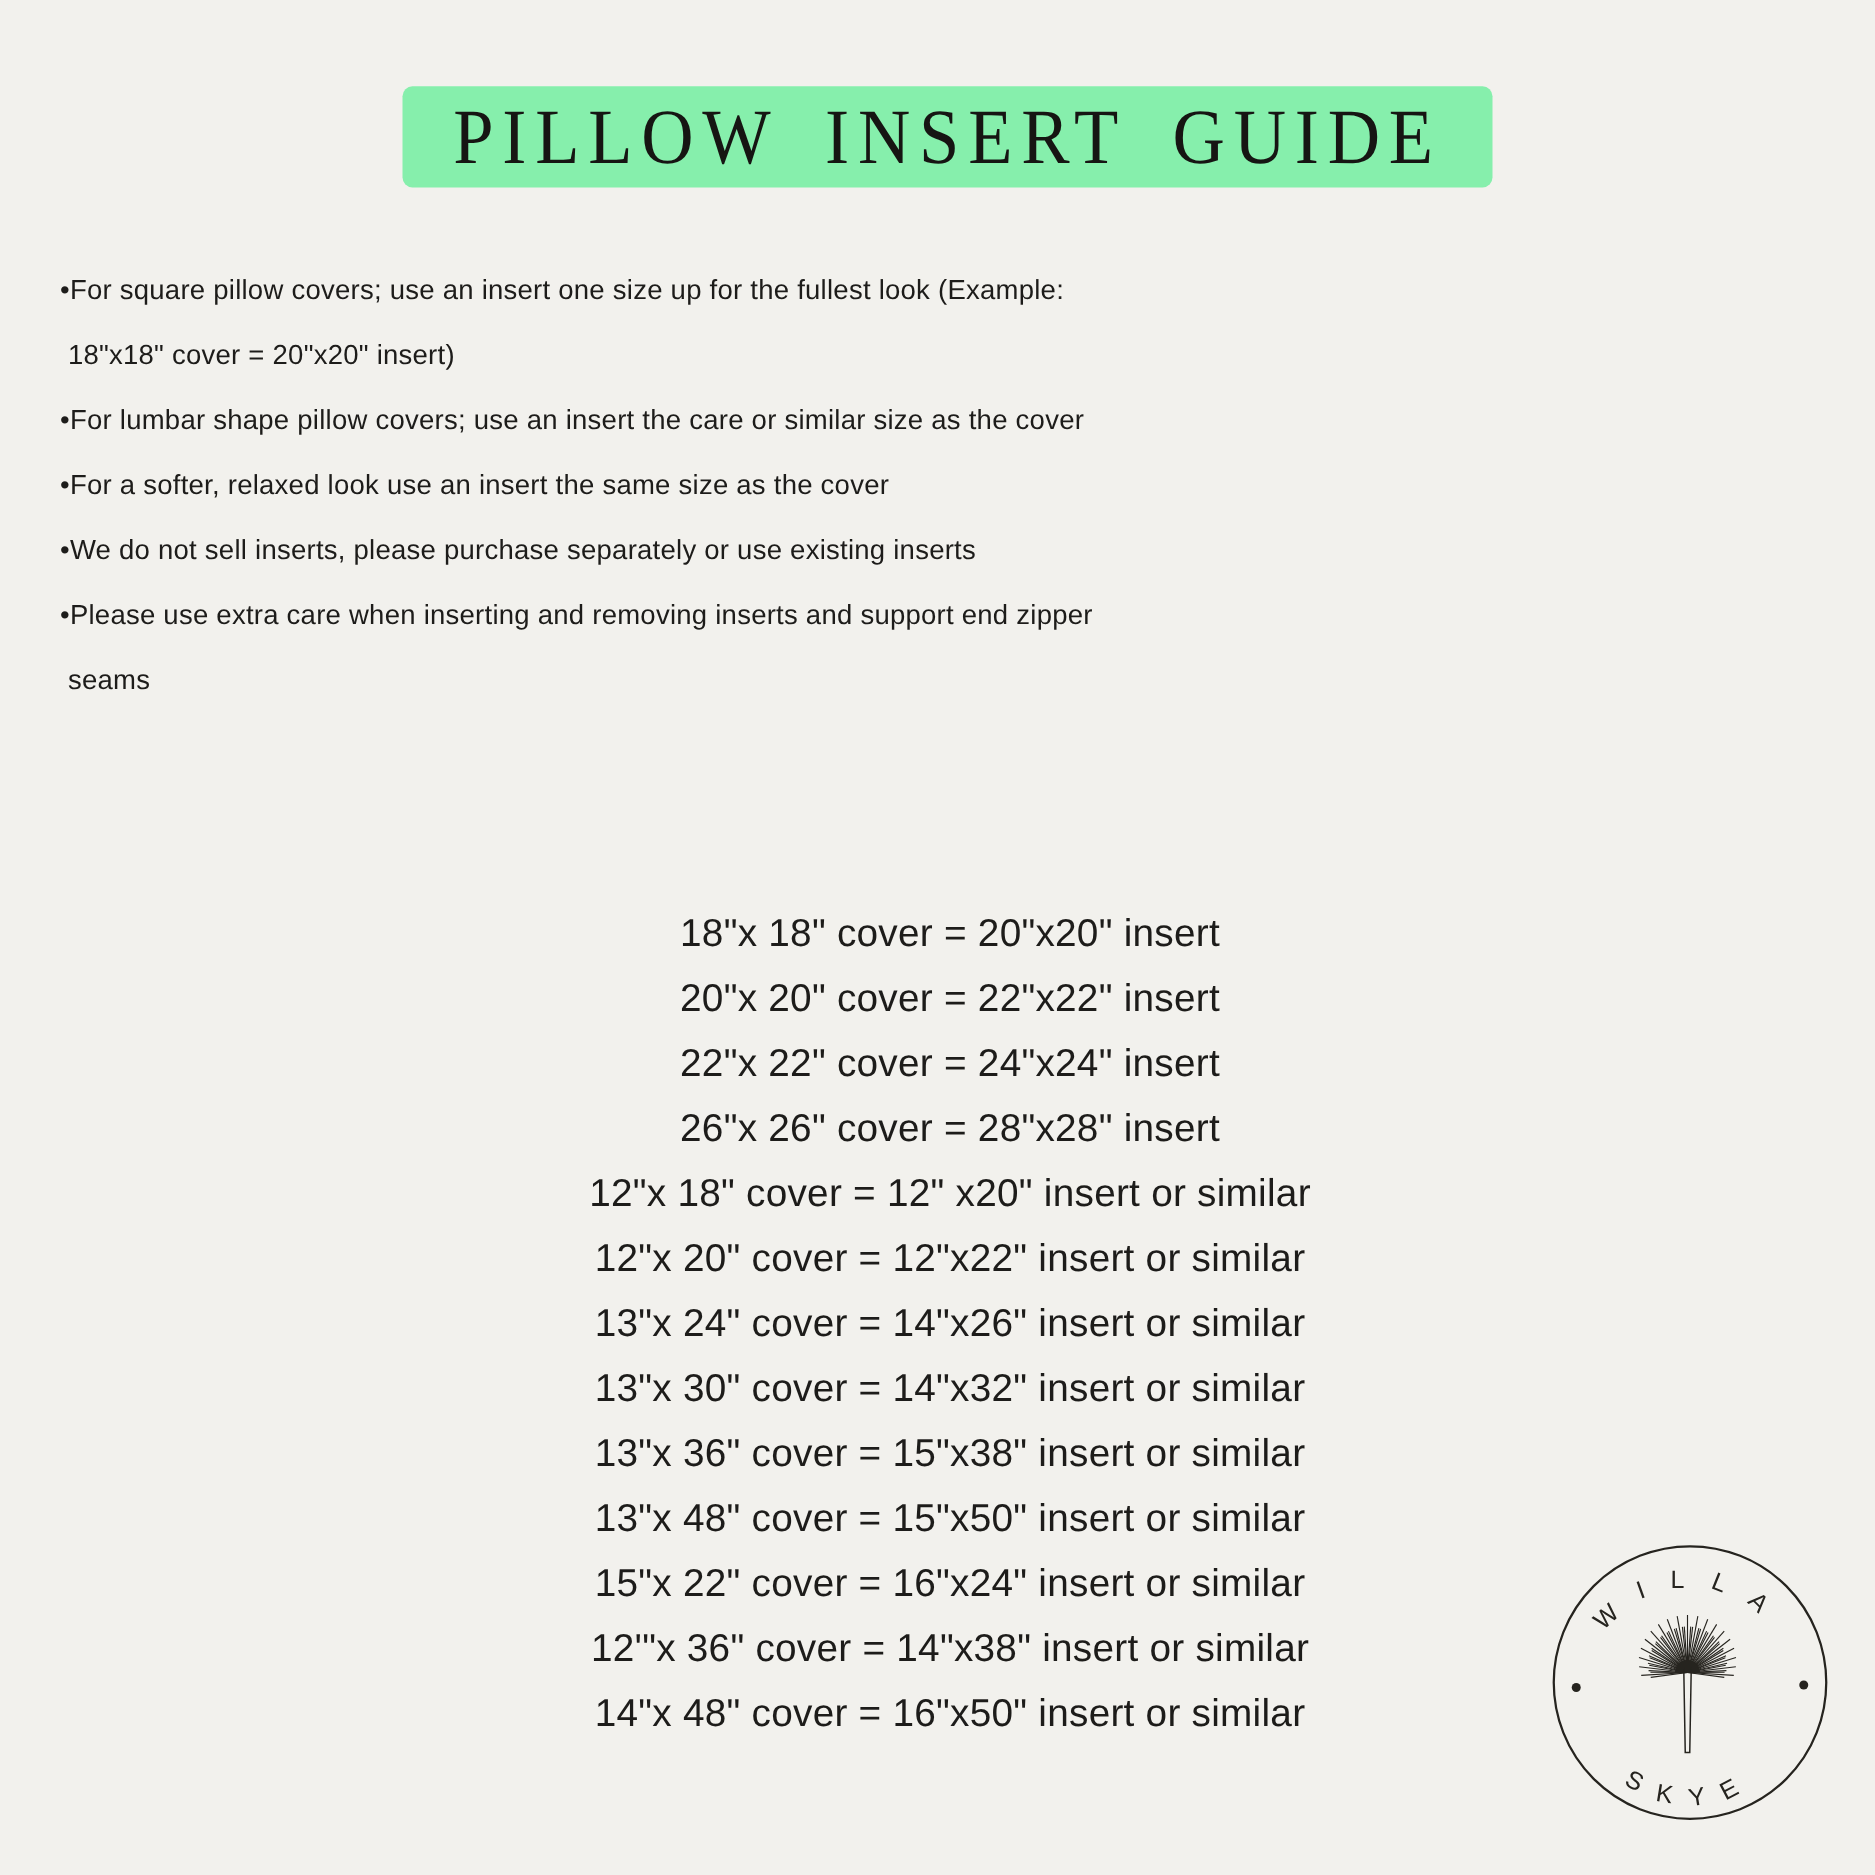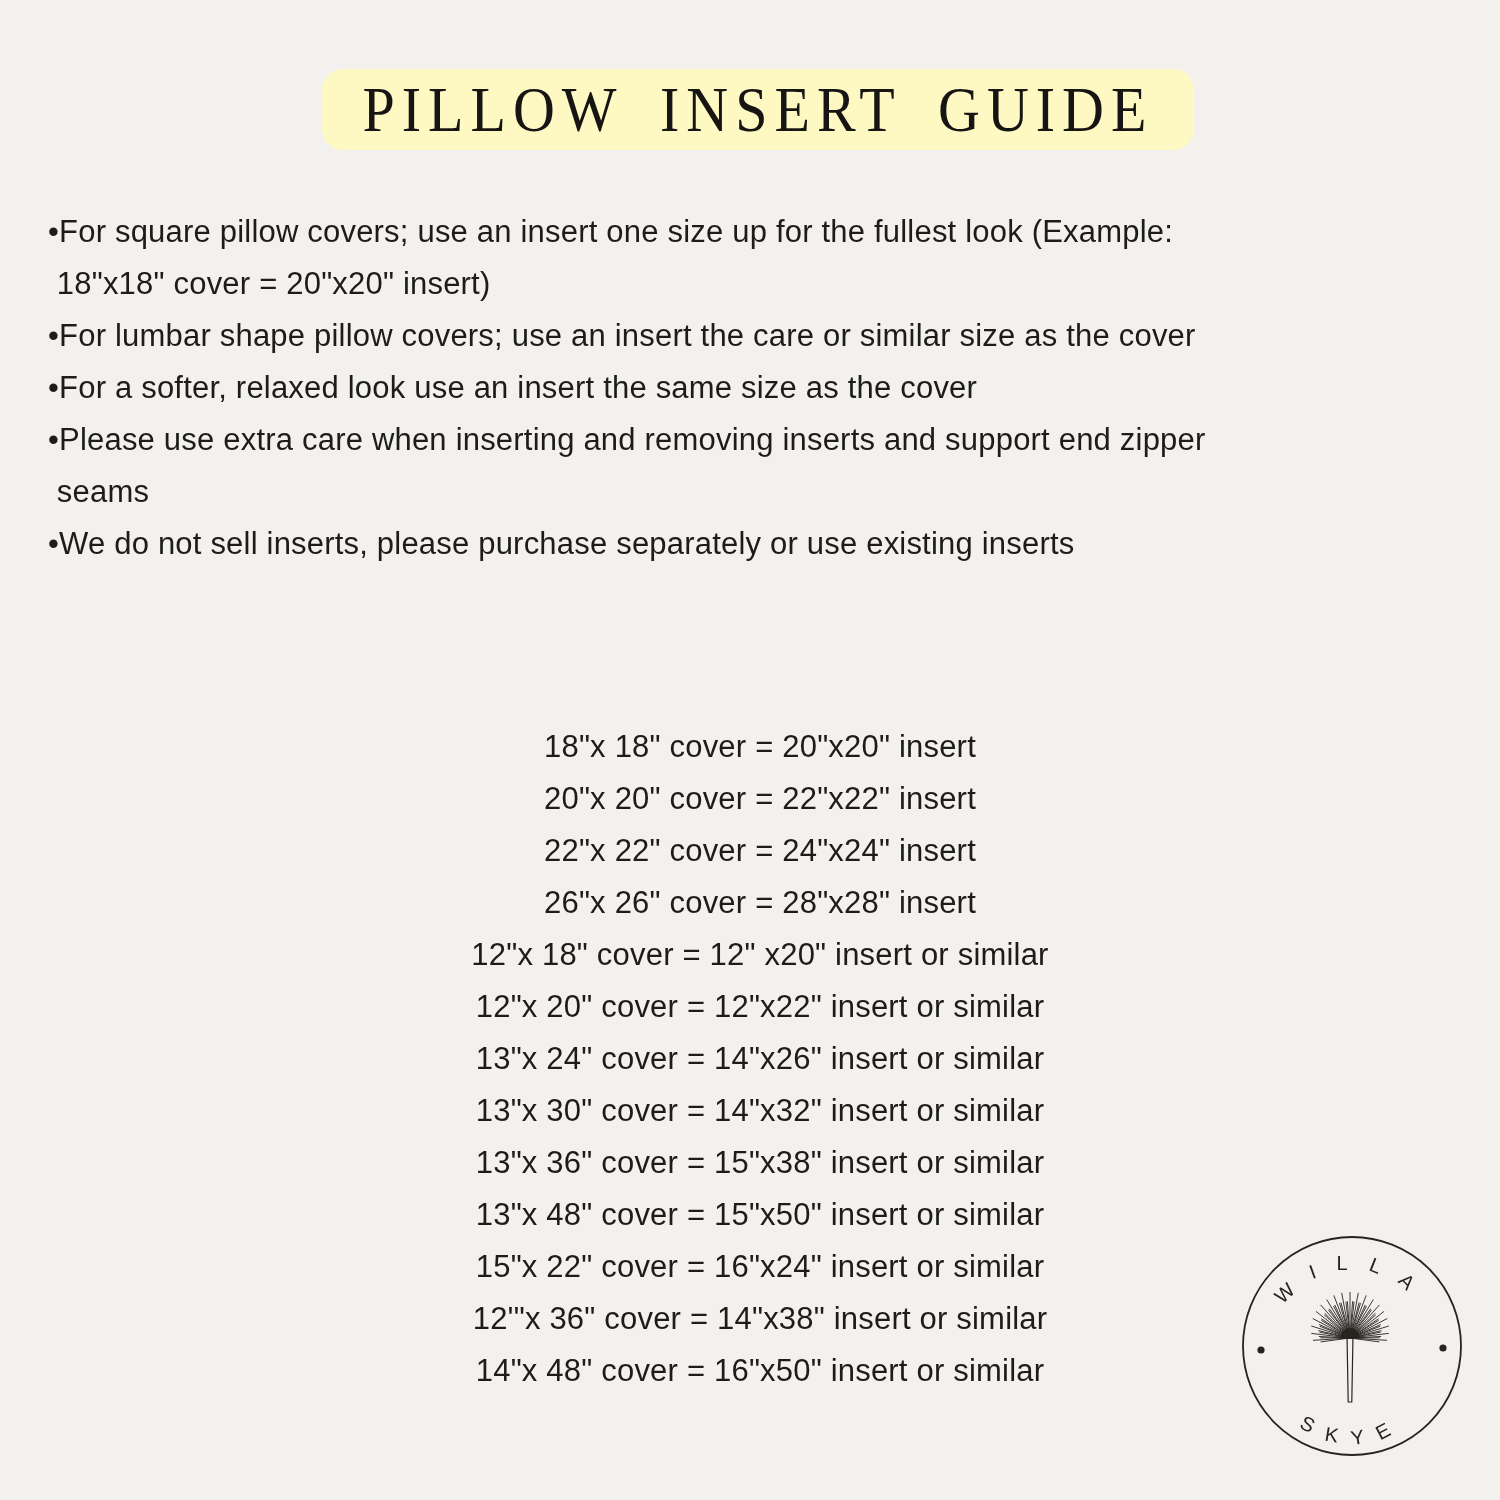--- a/index.html
+++ b/index.html
@@ -11,22 +11,22 @@
     position: relative;
     overflow: hidden;
   }
   .canvas { position: absolute; inset: 0; }
 
   
   .banner {
     position: absolute;
     left: 322px; top: 69px;
     width: 872px; height: 81px;
-    background: #fef9c3;
-    border-radius: 21px;
+    background: #86efac;
+    border-radius: 8px;
     display: flex; align-items: center; justify-content: center;
   }
   .banner h1 {
     margin: 0;
     font-family: "Liberation Serif", serif;
     font-weight: 400;
     font-size: 58px;
     letter-spacing: 7px;
     word-spacing: 16px;
     color: #161513;
@@ -34,21 +34,21 @@
     white-space: nowrap;
   }
 
   
   .bullets {
     position: absolute;
     left: 48px; top: 206px;
     width: 1404px;
     margin: 0; padding: 0;
     list-style: none;
-    font-size: 31px;
+    font-size: 22px;
     line-height: 52px;
     letter-spacing: 0.2px;
   }
   .bullets li {
     white-space: pre-wrap;
     margin: 0; padding: 0;
   }
   .bullets li::before { content: "\2022 "; }
 
   
@@ -83,23 +83,23 @@
 
   <div class="banner">
     <h1>PILLOW INSERT GUIDE</h1>
   </div>
 
   <ul class="bullets">
     <li>For square pillow covers; use an insert one size up for the fullest look (Example:
  18"x18" cover = 20"x20" insert)</li>
     <li>For lumbar shape pillow covers; use an insert the care or similar size as the cover</li>
     <li>For a softer, relaxed look use an insert the same size as the cover</li>
+    <li>We do not sell inserts, please purchase separately or use existing inserts</li>
     <li>Please use extra care when inserting and removing inserts and support end zipper
  seams</li>
-    <li>We do not sell inserts, please purchase separately or use existing inserts</li>
   </ul>
 
   <div class="sizes">
     <div class="size-row">18"x 18" cover = 20"x20" insert</div>
     <div class="size-row">20"x 20" cover = 22"x22" insert</div>
     <div class="size-row">22"x 22" cover = 24"x24" insert</div>
     <div class="size-row">26"x 26" cover = 28"x28" insert</div>
     <div class="size-row">12"x 18" cover = 12" x20" insert or similar</div>
     <div class="size-row">12"x 20" cover = 12"x22" insert or similar</div>
     <div class="size-row">13"x 24" cover = 14"x26" insert or similar</div>

